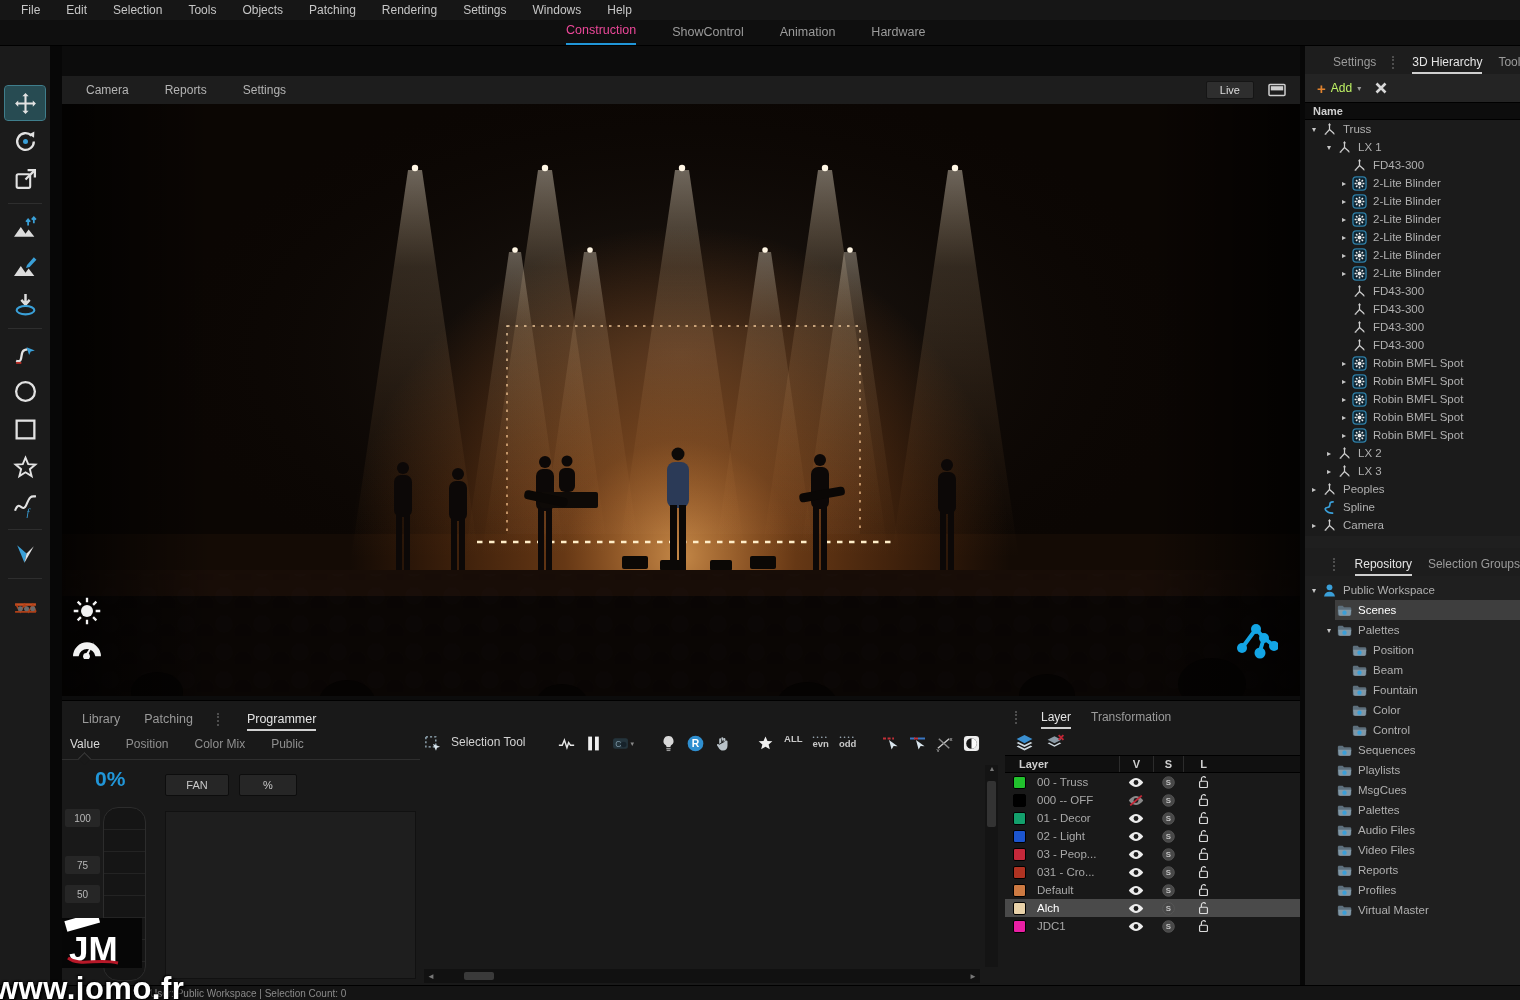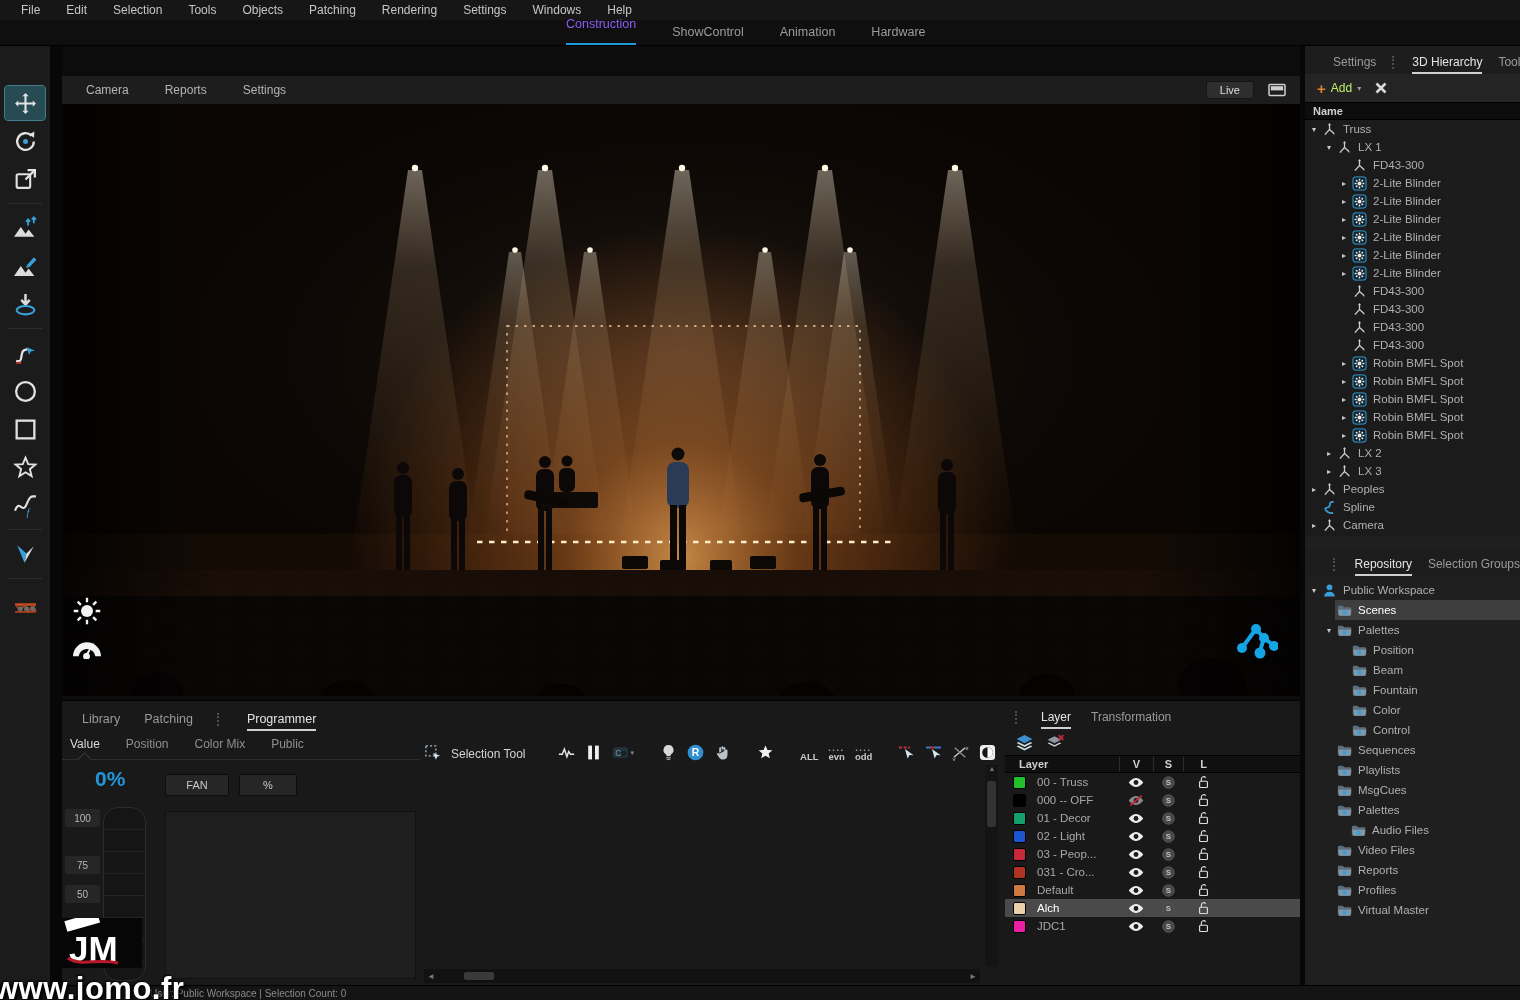--- a/index.html
+++ b/index.html
@@ -3,21 +3,21 @@
 <meta charset="utf-8">
 <style>
   *{margin:0;padding:0;box-sizing:border-box}
   html,body{background:#000;font-family:"Liberation Sans",sans-serif;-webkit-font-smoothing:antialiased}
   #app{position:relative;width:1520px;height:1000px;background:#0c0c0c;overflow:hidden;color:#c8c8c8}
   
   #menubar{position:absolute;left:0;top:0;width:1520px;height:20px;background:#161616;display:flex;align-items:center;padding-left:8px;font-size:12px;color:#c6c6c6}
   .menu-item{padding:0 13px;cursor:default}
   #wstabs{position:absolute;left:0;top:20px;width:1520px;height:26px;background:#0f0f0f;border-bottom:1px solid #000;display:flex;align-items:flex-end;padding-left:566px;gap:36px}
   .wstab{font-size:12.5px;color:#9b9b9b;padding-bottom:6px}
-  .wstab.active{color:#8b5cf6;border-bottom:2px solid #2196d8;padding-bottom:12px}
+  .wstab.active{color:#ec4899;border-bottom:2px solid #2196d8;padding-bottom:6px}
   
   #leftbar{position:absolute;left:0;top:46px;width:50px;height:939px;background:#1b1b1b;display:flex;flex-direction:column;align-items:center;padding-top:38px}
   .ltool{width:40px;height:34px;border-radius:3px;display:flex;align-items:center;justify-content:center;margin:2px 0}
   .ltool svg{width:25px;height:25px}
   .ltool.active{background:#274b52;outline:1px solid #3f7e8c}
   .lsep{width:34px;height:1px;background:#2e2e2e;margin:5px 0}
   .gutter{position:absolute;background:#070707}
   
   #viewtabs{position:absolute;left:62px;top:46px;width:1238px;height:30px;background:#1d1d1d;display:flex;align-items:flex-end;padding-left:18px;gap:28px;border-bottom:1px solid #101010}
   .vtab{font-size:12.5px;color:#9b9b9b;padding-bottom:6px}
@@ -64,21 +64,21 @@
   .subtab.active{color:#dadada}
   #prog-sep{position:absolute;left:0;top:58px;width:358px;height:1px;background:#2e2e2e}
   #prog-notch{position:absolute;left:18px;top:53px;width:9px;height:9px;background:#191919;border-left:1px solid #3c3c3c;border-top:1px solid #3c3c3c;transform:rotate(45deg)}
   #val-display{position:absolute;left:33px;top:66px;font-size:21px;font-weight:bold;color:#2196d8}
   .pbtn{position:absolute;top:73px;height:22px;background:#262626;border:1px solid #0d0d0d;border-radius:2px;font-size:11px;color:#c8c8c8;display:flex;align-items:center;justify-content:center}
   #fan-btn{left:103px;width:64px}
   #pct-btn{left:177px;width:58px}
   .scaleb{position:absolute;left:3px;width:35px;height:18px;background:#262626;border-radius:2px;font-size:10px;color:#b8b8b8;display:flex;align-items:center;justify-content:center}
   #fader{position:absolute;left:41px;top:106px;width:43px;height:174px;background:#151515;border:1px solid #2c2c2c;border-radius:15px;background-image:repeating-linear-gradient(to bottom,transparent 0 21px,#232323 21px 22px)}
   #prog-empty{position:absolute;left:103px;top:110px;width:251px;height:168px;background:#1e1e1e;border:1px solid #111}
-  #sel-toolbar{position:absolute;left:362px;top:34px;height:26px;display:flex;align-items:flex-end;gap:10px;color:#cfcfcf;font-size:12px}
+  #sel-toolbar{position:absolute;left:362px;top:34px;height:26px;display:flex;align-items:flex-start;gap:10px;color:#cfcfcf;font-size:12px}
   .tbicon{display:flex}
   .tbicon svg{width:17px;height:17px}
   .tblabel{margin-right:6px;color:#d2d2d2}
   .tbwrap{display:flex;align-items:center;gap:2px}
   .tbcaret{font-size:7px;color:#8a8a8a}
   .tbstack{display:flex;flex-direction:column;align-items:center;line-height:8px}
   .dots{font-size:6px;letter-spacing:2px;color:#98a6b0;line-height:5px}
   .tbtxt{font-size:9.5px;font-weight:bold;color:#c8c8c8}
   #hscroll{position:absolute;left:362px;top:268px;width:556px;height:14px;background:#111;display:flex;align-items:center}
   .scr-ar{color:#777;font-size:8px;width:14px;text-align:center}
@@ -864,21 +864,21 @@
             <span class="ticon">
               <svg viewBox="0 0 18 14">
                 <path d="M1 3c0-1 .6-1.7 1.6-1.7h4.2L8.5 3h7c1 0 1.6.7 1.6 1.6v7c0 1-.7 1.7-1.6 1.7H2.6c-1 0-1.6-.7-1.6-1.7z" fill="#5d6f7c"></path>
                 <path d="M1.4 6h15.8l-1 6.2c-.1.7-.7 1.1-1.4 1.1H3.8c-.7 0-1.3-.4-1.4-1.1z" fill="#8298a6"></path>
                 <circle cx="9" cy="9.6" r="2.6" fill="#3a9fd8"></circle>
               </svg>
             </span>
             <span class="tlabel">Palettes</span>
           </span>
         </div>
-        <div class="trow" style="height: 20px; padding-left: 32px;">
+        <div class="trow" style="height: 20px; padding-left: 18px;">
           <span class="tarrow"></span>
           <span class="rowwrap">
             <span class="ticon">
               <svg viewBox="0 0 18 14">
                 <path d="M1 3c0-1 .6-1.7 1.6-1.7h4.2L8.5 3h7c1 0 1.6.7 1.6 1.6v7c0 1-.7 1.7-1.6 1.7H2.6c-1 0-1.6-.7-1.6-1.7z" fill="#5d6f7c"></path>
                 <path d="M1.4 6h15.8l-1 6.2c-.1.7-.7 1.1-1.4 1.1H3.8c-.7 0-1.3-.4-1.4-1.1z" fill="#8298a6"></path>
                 <circle cx="9" cy="9.6" r="2.6" fill="#3a9fd8"></circle>
               </svg>
             </span>
             <span class="tlabel">Audio Files</span>
@@ -1004,21 +1004,21 @@
         <span class="tbicon">
           <svg viewBox="0 0 18 18">
             <path d="M5.5 9.5v-5a1.1 1.1 0 0 1 2.2 0V8m0-4.6a1.1 1.1 0 0 1 2.2 0V8m0-3.6a1.1 1.1 0 0 1 2.2 0V9m0-2a1.1 1.1 0 0 1 2.2 0v4.3c0 3-1.8 5.2-4.6 5.2-2.4 0-3.8-1-4.8-3L3.3 11c-.6-1 .6-2 1.5-1.3l.7.6z" fill="#b9c2c8"></path>
           </svg>
         </span>
         <span class="tbicon" style="margin-left: 16px;">
           <svg viewBox="0 0 18 18">
             <path d="M9 1.5l2.1 4.8 5.2.4-4 3.4 1.3 5.1L9 12.4l-4.6 2.8 1.3-5.1-4-3.4 5.2-.4z" fill="#f0f0f0"></path>
           </svg>
         </span>
-        <div class="tbstack" style="margin-left: 16px;">
+        <div class="tbstack" style="">
           <span class="tbtxt">ALL</span>
         </div>
         <div class="tbstack">
           <span class="dots">••••</span>
           <span class="tbtxt">evn</span>
         </div>
         <div class="tbstack">
           <span class="dots">••••</span>
           <span class="tbtxt">odd</span>
         </div>

